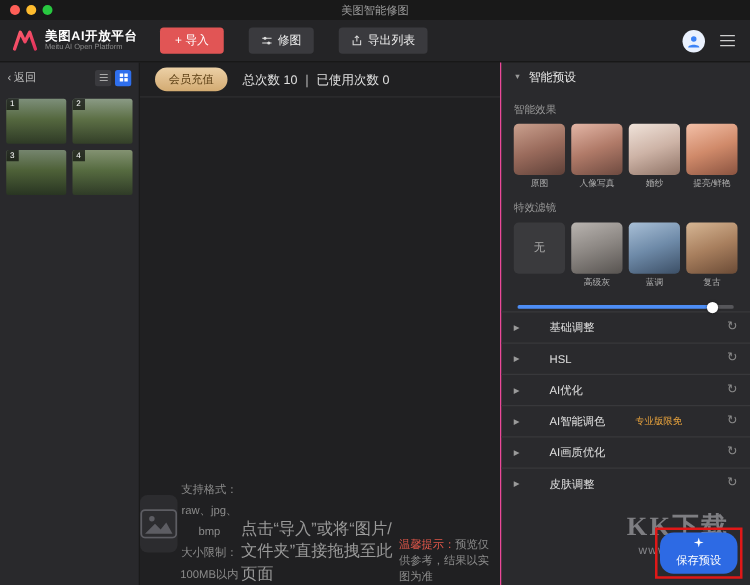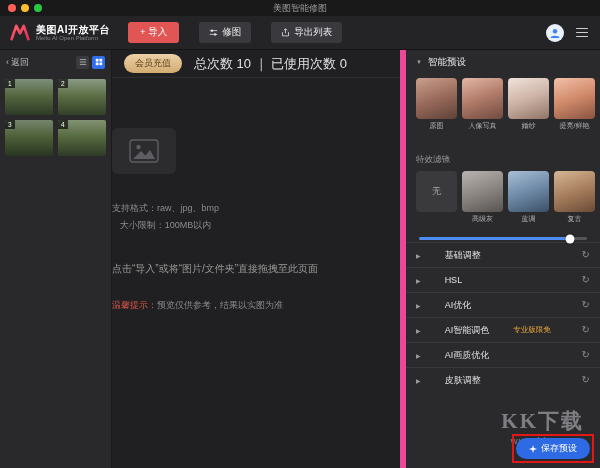--- a/index.html
+++ b/index.html
@@ -41,30 +41,30 @@
   .thumb { height:36px; border-radius:2px; position:relative; overflow:hidden; cursor:pointer; }
   .thumb .num { position:absolute; top:0; left:0; background:rgba(0,0,0,.65); color:#fff; font-size:6.5px; line-height:9px; padding:0 3px; }
   .ph1{background:linear-gradient(180deg,#7d8f7a 0%,#55683f 45%,#2e3a26 100%);}
   .ph2{background:linear-gradient(180deg,#8a9a85 0%,#5d7046 45%,#333f28 100%);}
   .ph3{background:linear-gradient(180deg,#75856e 0%,#4e6138 45%,#293522 100%);}
   .ph4{background:linear-gradient(180deg,#839272 0%,#566b40 45%,#2f3b27 100%);}
   
   .center { flex:1; display:flex; flex-direction:column; background:#202022; min-width:0; }
   .ct-top { height:28px; display:flex; align-items:center; padding:0 12px; gap:12px; border-bottom:1px solid #2e2e30; }
   .recharge { background:linear-gradient(#ecd0a6,#d3ab72); color:#5b3f14; font-size:9px; padding:3px 11px; border-radius:10px; border:none; cursor:pointer; font-family:inherit; }
-  .usage { color:#e0e0e0; font-size:13px; }
-  .drop-area { flex:1; display:flex; flex-direction:column; align-items:flex-start; padding-top:50px; }
+  .usage { color:#e0e0e0; font-size:10px; }
+  .drop-area { flex:1; display:flex; flex-direction:row; align-items:flex-end; padding-top:50px; }
   .drop-icon { width:64px; height:46px; background:#2c2c2f; border-radius:6px; display:flex; align-items:center; justify-content:center; margin-bottom:26px; }
   .spec-lines { text-align:center; color:#8b8b8b; font-size:9px; line-height:17px; }
-  .hint { margin-top:28px; color:#9a9a9a; font-size:10px; }
+  .hint { margin-top:28px; color:#9a9a9a; font-size:13px; }
   .tip { margin-top:23px; font-size:9px; }
   .tip-label { color:#e0564a; }
   .tip-text { color:#8b8b8b; }
   
-  .right-panel { width:200px; background:#2a2a2d; border-left:6px solid #ec4899; position:relative; display:flex; flex-direction:column; }
+  .right-panel { width:200px; background:#2a2a2d; border-left:1px solid #ec4899; position:relative; display:flex; flex-direction:column; }
   .rp-header { height:24px; display:flex; align-items:center; padding:0 10px; gap:6px; color:#e8e8e8; font-size:9.5px; cursor:pointer; }
   .chev { color:#9a9a9a; font-size:6px; }
   .rp-body { padding:4px 10px 2px; }
   .group-label { color:#999; font-size:8.5px; margin:4px 0 5px; }
   .thumb-row { display:flex; gap:5px; }
   .et { width:41px; text-align:center; cursor:pointer; }
   .et-img { width:41px; height:41px; border-radius:4px; }
   .et-label { font-size:7px; color:#b0b0b0; margin-top:2px; white-space:nowrap; }
   .pe1{background:linear-gradient(160deg,#caa08e 0%,#9a6b5c 50%,#5e4038 100%);}
   .pe2{background:linear-gradient(160deg,#e3b6a6 0%,#b07a68 50%,#6e4a40 100%);}
@@ -75,21 +75,21 @@
   .pf3{background:linear-gradient(160deg,#a8bfd6 0%,#6e8aa8 50%,#3c4f66 100%);}
   .pf4{background:linear-gradient(160deg,#d6b694 0%,#a87f5e 50%,#6b4b36 100%);}
   .slider { margin:13px 3px 0; height:3px; border-radius:2px; background:linear-gradient(to right,#4d8df5 0%,#4d8df5 90%,#56565a 90%); position:relative; cursor:pointer; }
   .knob { position:absolute; left:90%; top:50%; transform:translate(-50%,-50%); width:9px; height:9px; background:#fff; border-radius:50%; box-shadow:0 0 2px rgba(0,0,0,.6); }
   .more { text-align:center; color:#6f6f73; font-size:8.5px; margin:12px 0 9px; }
   .section { height:25px; border-top:1px solid #38383b; display:flex; align-items:center; padding:0 10px; gap:24px; font-size:9px; color:#e0e0e0; cursor:pointer; }
   .sec-badge { color:#e8a33d; font-size:7.5px; }
   .reset { margin-left:auto; color:#8a8a8a; font-size:10px; cursor:pointer; line-height:1; }
   .save-wrap { position:absolute; right:6px; bottom:5px; z-index:6; }
   .save-annotation { border:2px solid #e01818; padding:2px; }
-  .save-btn { background:#2d6ae4; color:#fff; border:none; border-radius:11px; padding:4px 13px; font-size:9px; display:flex; align-items:center; gap:4px; cursor:pointer; font-family:inherit; }
+  .save-btn { background:#2d6ae4; color:#fff; border:none; border-radius:11px; padding:4px 13px; font-size:9px; display:flex; align-items:center; gap:4px; cursor:pointer; font-family:inherit;flex-direction:column; }
   
   .watermark { position:absolute; right:16px; bottom:22px; text-align:center; z-index:5; pointer-events:none; }
   .wm1 { font-size:21px; font-weight:bold; color:rgba(195,195,200,.55); letter-spacing:2px; font-family:"Liberation Serif","DejaVu Serif",serif; }
   .wm2 { font-size:9.5px; color:rgba(195,195,200,.6); letter-spacing:1px; }
 </style>
 </head>
 <body>
 
 <div class="titlebar">
   <div class="traffic t-red"></div>
@@ -213,39 +213,40 @@
       </div>
     </div>
   </div>
 
   <div class="right-panel">
     <div class="rp-header">
       <span class="chev">▼</span>
       <span>智能预设</span>
     </div>
     <div class="rp-body">
+      <div class="group-label">智能效果</div>
       <div class="thumb-row">
         <div class="et">
           <div class="et-img pe1"></div>
           <div class="et-label">原图</div>
         </div>
         <div class="et">
           <div class="et-img pe2"></div>
           <div class="et-label">人像写真</div>
         </div>
         <div class="et">
           <div class="et-img pe3"></div>
           <div class="et-label">婚纱</div>
         </div>
         <div class="et">
           <div class="et-img pe4"></div>
           <div class="et-label">提亮/鲜艳</div>
         </div>
       </div>
-      <div class="group-label" style="margin-top:23px;">特效滤镜</div>
+      <div class="group-label" style="margin-top:9px;">特效滤镜</div>
       <div class="thumb-row">
         <div class="et">
           <div class="et-img pf-none">无</div>
           <div class="et-label"></div>
         </div>
         <div class="et">
           <div class="et-img pf2"></div>
           <div class="et-label">高级灰</div>
         </div>
         <div class="et">

